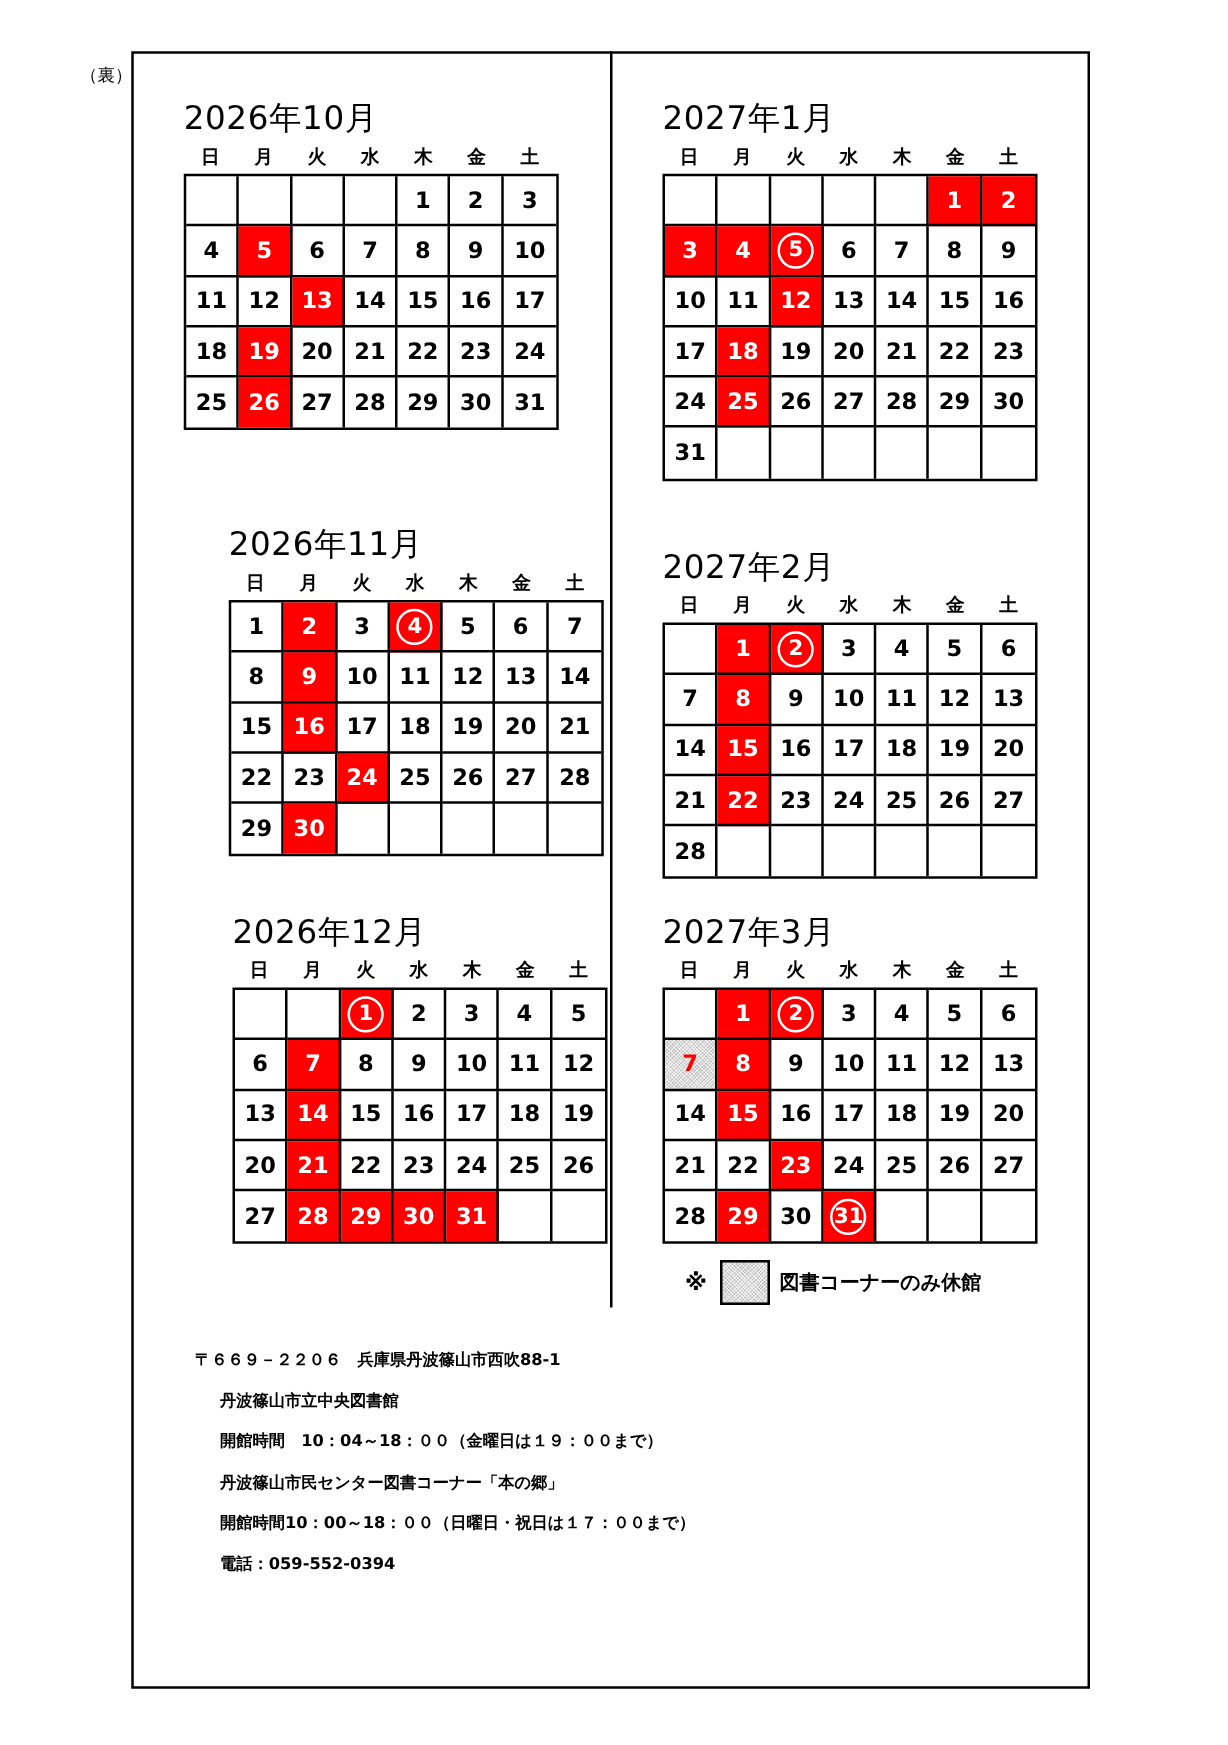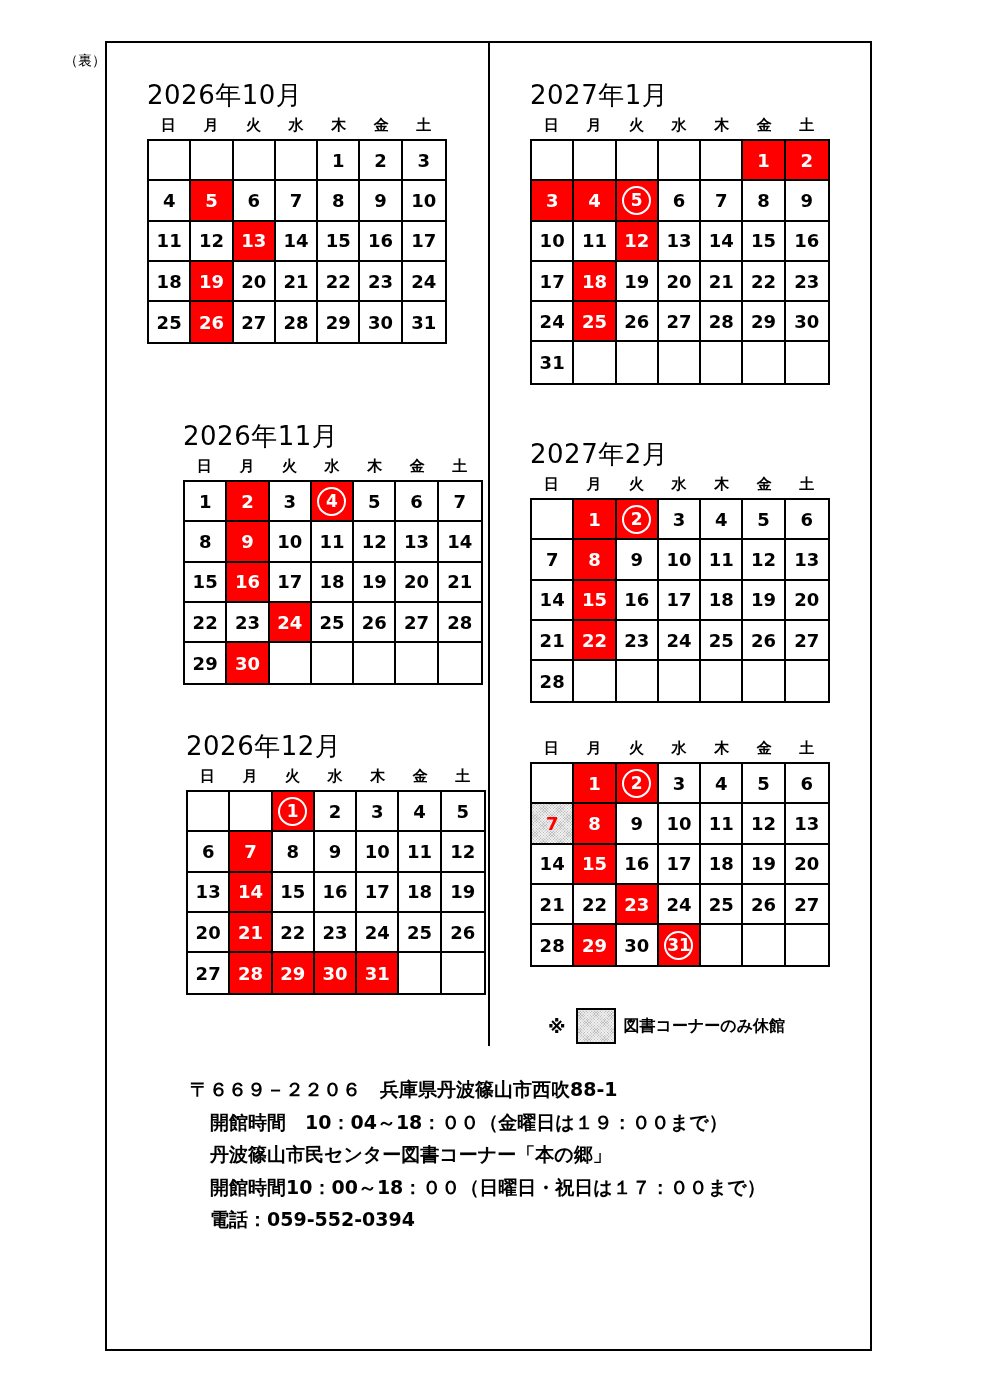--- a/index.html
+++ b/index.html
@@ -14,21 +14,21 @@
   .grid { display:grid; grid-template-columns:repeat(7, 1fr); border:2px solid #000; width:300px; box-sizing:border-box; margin-top:0; }
   .cell { height:40.3px; box-sizing:border-box; border-right:2px solid #000; border-bottom:2px solid #000; display:flex; align-items:center; justify-content:center; font-weight:bold; font-size:18px; position:relative; }
   .cell.c7 { border-right:none; }
   .cell.lastrow { border-bottom:none; }
   .cell.closed { background:#ff0000; color:#fff; }
   .cell.circled .num { display:inline-flex; width:29px; height:29px; border:2.5px solid #fff; border-radius:50%; align-items:center; justify-content:center; box-sizing:border-box; font-size:17px; }
   .cell.hatched { background-color:#bdbdbd; background-image: repeating-linear-gradient(45deg, rgba(255,255,255,0.55) 0 1px, transparent 1px 2px), repeating-linear-gradient(-45deg, rgba(255,255,255,0.55) 0 1px, transparent 1px 2px); color:#ff0000; }
   .legend { position:absolute; left:548px; top:1008px; display:flex; align-items:center; font-weight:bold; font-size:16px; }
   .legend .mark { font-size:18px; margin-right:10px; }
   .legend .swatch { width:40px; height:36px; border:2px solid #000; box-sizing:border-box; background-color:#bdbdbd; background-image: repeating-linear-gradient(45deg, rgba(255,255,255,0.55) 0 1px, transparent 1px 2px), repeating-linear-gradient(-45deg, rgba(255,255,255,0.55) 0 1px, transparent 1px 2px); margin-right:8px; }
-  .info { position:absolute; left:156px; top:1073px; font-weight:bold; font-size:19px;margin-left:34px; }
+  .info { position:absolute; left:156px; top:1073px; font-weight:bold; font-size:13px; }
   .info .line { height:32.5px; line-height:32px; white-space:pre; }
   .info .indent { padding-left:20px; }
 </style>
 </head>
 <body>
 
 <div class="ura">（裏）</div>
 <div class="frame"></div>
 <div class="divider"></div>
 
@@ -580,20 +580,21 @@
         <span class="num">30</span>
       </div>
       <div class="cell lastrow closed">
         <span class="num">31</span>
       </div>
       <div class="cell lastrow"></div>
       <div class="cell c7 lastrow"></div>
     </div>
   </div>
 <div class="cal" style="left:530px; top:732px;">
+    <div class="title">2027年3月</div>
     <div class="dow">
       <span>日</span>
       <span>月</span>
       <span>火</span>
       <span>水</span>
       <span>木</span>
       <span>金</span>
       <span>土</span>
     </div>
     <div class="grid">
@@ -698,17 +699,18 @@
   </div>
 
 <div class="legend">
   <span class="mark">※</span>
   <span class="swatch"></span>
   <span>図書コーナーのみ休館</span>
 </div>
 
 <div class="info">
   <div class="line">〒６６９－２２０６　兵庫県丹波篠山市西吹88-1</div>
+  <div class="line indent">丹波篠山市立中央図書館</div>
   <div class="line indent">開館時間　10：04～18：００（金曜日は１９：００まで）</div>
   <div class="line indent">丹波篠山市民センター図書コーナー「本の郷」</div>
   <div class="line indent">開館時間10：00～18：００（日曜日・祝日は１７：００まで）</div>
   <div class="line indent">電話：059-552-0394</div>
 </div>
 
 </body></html>

